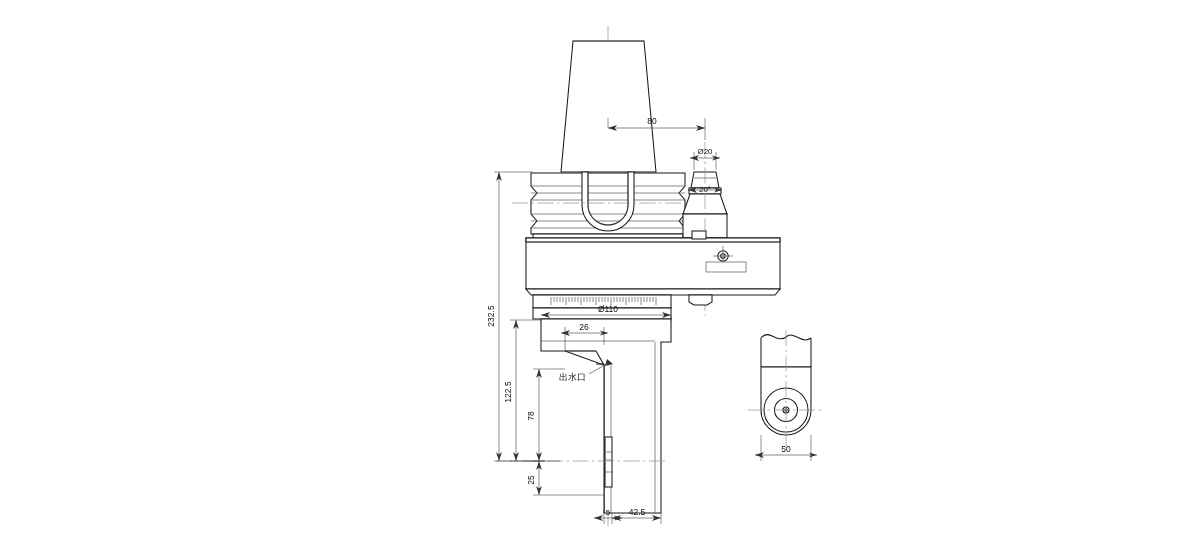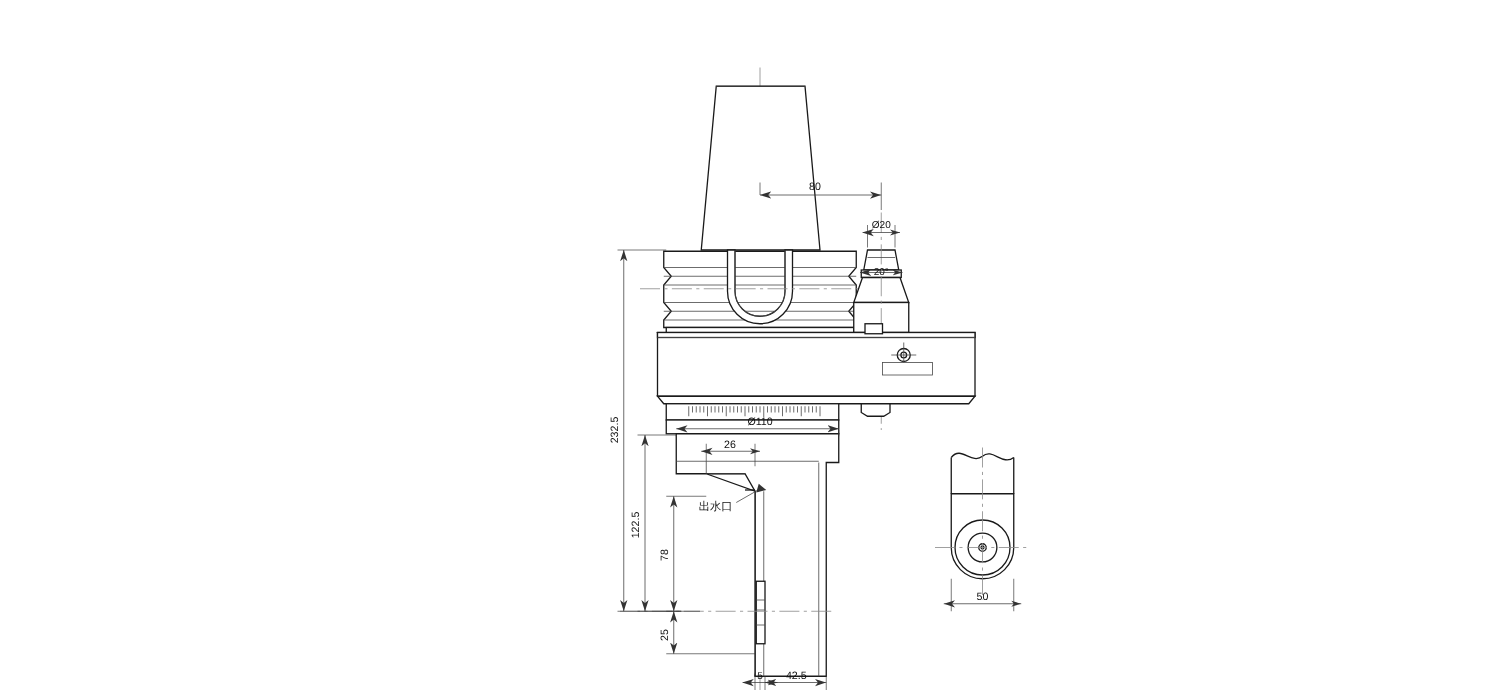--- a/index.html
+++ b/index.html
@@ -1,21 +1,21 @@
 <!DOCTYPE html>
 <html><head>
 <meta charset="utf-8">
 <style>
   html,body{margin:0;padding:0;}
   body{
     width:1200px;height:552px;background:#ffffff;
     font-family:"Liberation Sans", sans-serif;
     overflow:hidden;position:relative;
   }
-  #sheet{position:absolute;inset:0;margin-top:28px;}
+  #sheet{position:absolute;inset:0;}
   svg{display:block;}
 </style>
 </head>
 <body>
 
 <div id="sheet">
 <svg width="1200" height="552" viewBox="0 0 1200 552">
 
   <defs>
     <marker id="ar" markerWidth="9" markerHeight="7" refX="9" refY="3.5" orient="auto" markerUnits="userSpaceOnUse">

